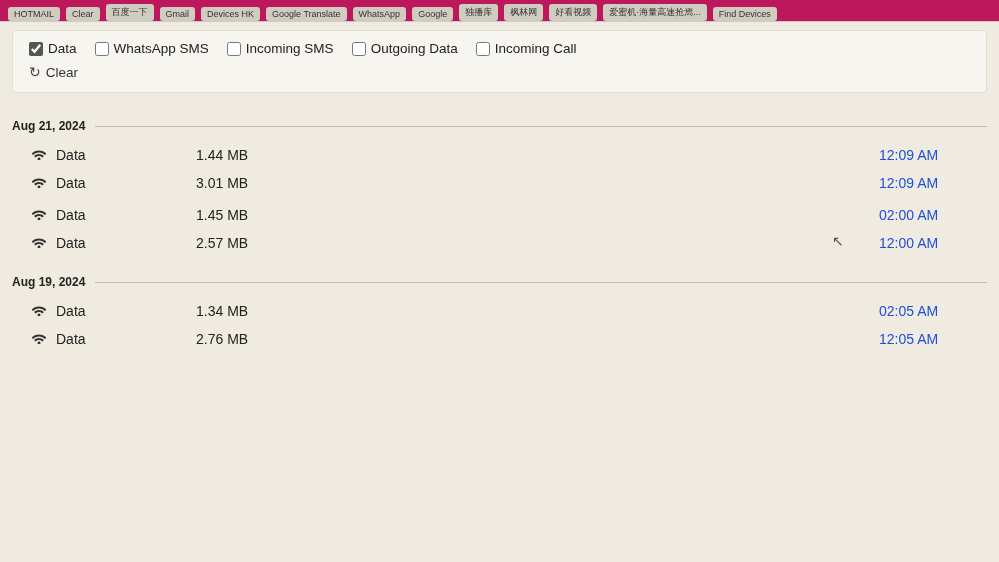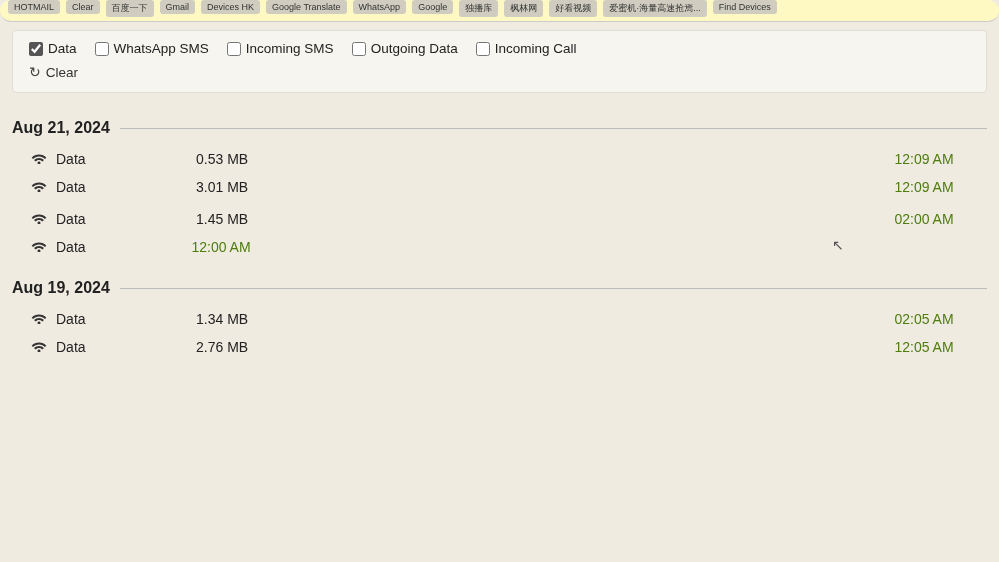--- a/index.html
+++ b/index.html
@@ -6,29 +6,28 @@
     body {
       font-family: -apple-system, BlinkMacSystemFont, "Segoe UI", sans-serif;
       background: #f0ebe0;
       width: 999px;
       min-height: 562px;
       overflow: hidden;
     }
 
     
     .browser-bar {
-      background: #fef9c3;
+      background: #be185d;
       height: 22px;
       display: flex;
-      align-items: flex-start;
+      align-items: flex-end;
       padding: 0 8px;
       gap: 6px;
       overflow: hidden;
       border-bottom: 1px solid #ccc;
-      border-radius: 11px;
     }
     .browser-tab {
       font-size: 9px;
       color: #333;
       background: #d0ccc0;
       padding: 2px 6px;
       border-radius: 3px;
       white-space: nowrap;
     }
 
@@ -88,21 +87,21 @@
     .date-section {
       margin-bottom: 4px;
     }
     .date-header {
       display: flex;
       align-items: center;
       gap: 10px;
       margin: 18px 0 8px 0;
     }
     .date-label {
-      font-size: 16px;
+      font-size: 12px;
       font-weight: 600;
       color: #222;
       white-space: nowrap;
     }
     .date-line {
       flex: 1;
       height: 1px;
       background: #bbb;
     }
 
@@ -126,22 +125,22 @@
       width: 120px;
     }
     .row-size {
       font-size: 14px;
       color: #222;
       flex: 1;
       padding-left: 20px;
     }
     .row-time {
       font-size: 14px;
-      color: #4d7c0f;
-      text-align: center;
+      color: #1d4ed8;
+      text-align: left;
       min-width: 90px;
     }
   </style>
 </head>
 <body>
 
 <div class="browser-bar">
 
   <span class="browser-tab">HOTMAIL</span>
   <span class="browser-tab">Clear</span>
@@ -203,21 +202,21 @@
     </div>
     <div class="data-row">
       <span class="wifi-icon">
         <svg width="18" height="13" viewBox="0 0 18 13" fill="none" xmlns="http://www.w3.org/2000/svg">
           <path d="M9 10.5 C8.17 10.5 7.5 11.17 7.5 12 C7.5 12.83 8.17 13.5 9 13.5 C9.83 13.5 10.5 12.83 10.5 12 C10.5 11.17 9.83 10.5 9 10.5Z" fill="#333"></path>
           <path d="M9 7 C7.07 7 5.33 7.79 4.07 9.07 L5.49 10.49 C6.38 9.6 7.62 9 9 9 C10.38 9 11.62 9.6 12.51 10.49 L13.93 9.07 C12.67 7.79 10.93 7 9 7Z" fill="#333"></path>
           <path d="M9 3.5 C6.13 3.5 3.52 4.68 1.64 6.64 L3.06 8.06 C4.57 6.48 6.67 5.5 9 5.5 C11.33 5.5 13.43 6.48 14.94 8.06 L16.36 6.64 C14.48 4.68 11.87 3.5 9 3.5Z" fill="#333"></path>
         </svg>
       </span>
       <span class="row-label">Data</span>
-      <span class="row-size">0.53 MB</span>
+      <span class="row-size">1.44 MB</span>
       <span class="row-time">12:09 AM</span>
     </div>
     <div class="data-row">
       <span class="wifi-icon">
         <svg width="18" height="13" viewBox="0 0 18 13" fill="none" xmlns="http://www.w3.org/2000/svg">
           <path d="M9 10.5 C8.17 10.5 7.5 11.17 7.5 12 C7.5 12.83 8.17 13.5 9 13.5 C9.83 13.5 10.5 12.83 10.5 12 C10.5 11.17 9.83 10.5 9 10.5Z" fill="#333"></path>
           <path d="M9 7 C7.07 7 5.33 7.79 4.07 9.07 L5.49 10.49 C6.38 9.6 7.62 9 9 9 C10.38 9 11.62 9.6 12.51 10.49 L13.93 9.07 C12.67 7.79 10.93 7 9 7Z" fill="#333"></path>
           <path d="M9 3.5 C6.13 3.5 3.52 4.68 1.64 6.64 L3.06 8.06 C4.57 6.48 6.67 5.5 9 5.5 C11.33 5.5 13.43 6.48 14.94 8.06 L16.36 6.64 C14.48 4.68 11.87 3.5 9 3.5Z" fill="#333"></path>
         </svg>
       </span>
@@ -242,20 +241,21 @@
     </div>
     <div class="data-row" style="position:relative;">
       <span class="wifi-icon">
         <svg width="18" height="13" viewBox="0 0 18 13" fill="none" xmlns="http://www.w3.org/2000/svg">
           <path d="M9 10.5 C8.17 10.5 7.5 11.17 7.5 12 C7.5 12.83 8.17 13.5 9 13.5 C9.83 13.5 10.5 12.83 10.5 12 C10.5 11.17 9.83 10.5 9 10.5Z" fill="#333"></path>
           <path d="M9 7 C7.07 7 5.33 7.79 4.07 9.07 L5.49 10.49 C6.38 9.6 7.62 9 9 9 C10.38 9 11.62 9.6 12.51 10.49 L13.93 9.07 C12.67 7.79 10.93 7 9 7Z" fill="#333"></path>
           <path d="M9 3.5 C6.13 3.5 3.52 4.68 1.64 6.64 L3.06 8.06 C4.57 6.48 6.67 5.5 9 5.5 C11.33 5.5 13.43 6.48 14.94 8.06 L16.36 6.64 C14.48 4.68 11.87 3.5 9 3.5Z" fill="#333"></path>
         </svg>
       </span>
       <span class="row-label">Data</span>
+      <span class="row-size">2.57 MB</span>
 
       <span style="position:absolute; left:820px; top:4px; font-size:14px; color:#555; pointer-events:none;">↖</span>
       <span class="row-time">12:00 AM</span>
     </div>
   </div>
 
   <div class="date-section">
     <div class="date-header">
       <span class="date-label">Aug 19, 2024</span>
       <div class="date-line"></div>

